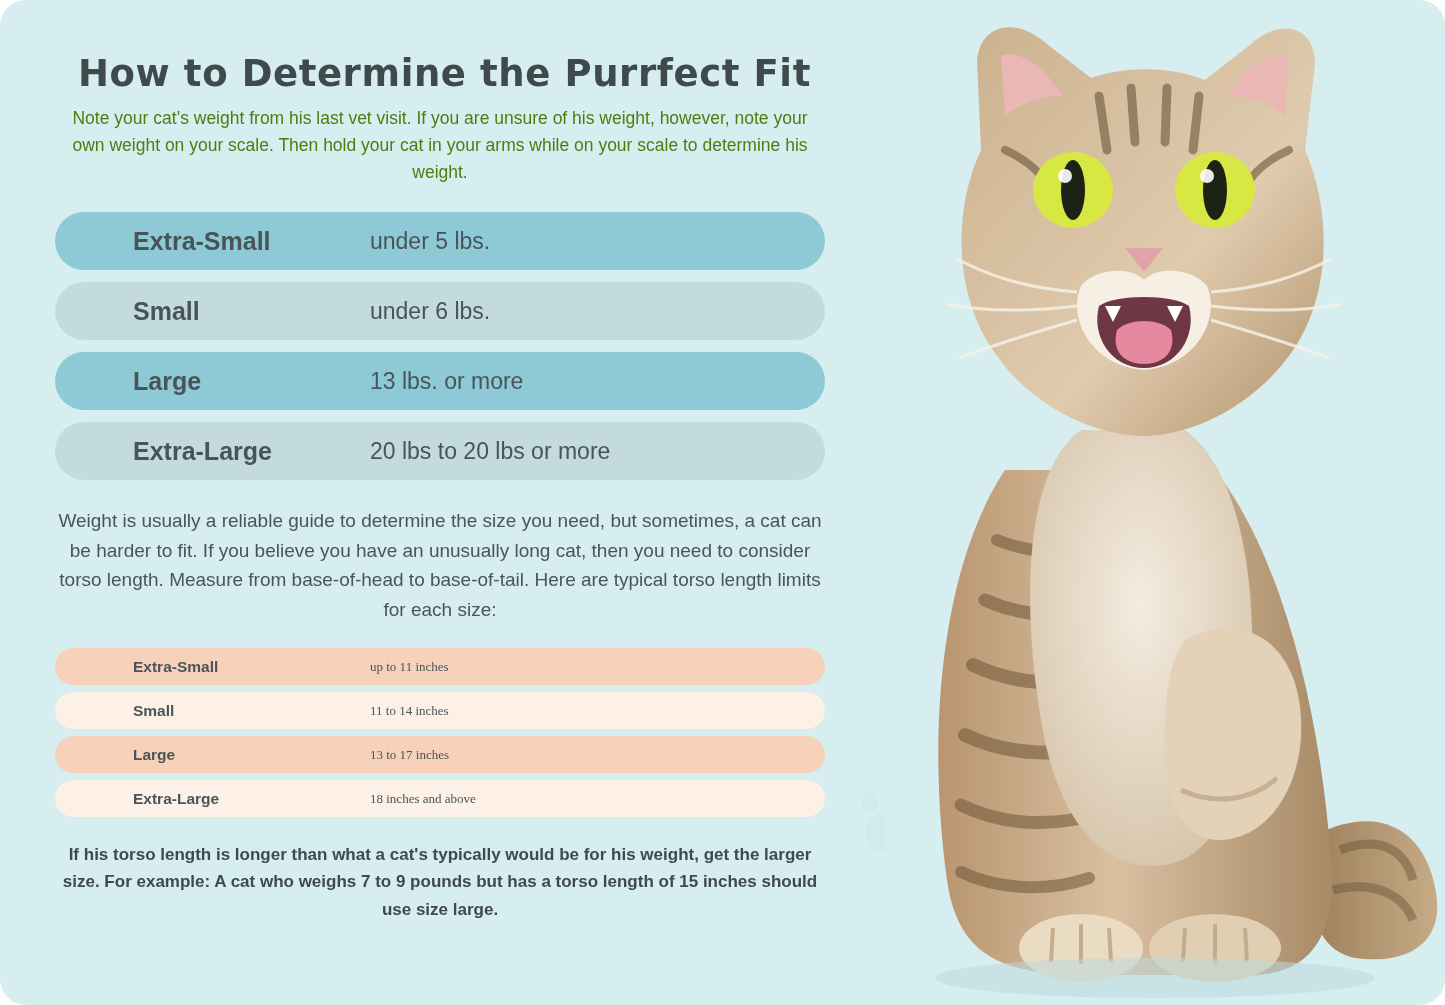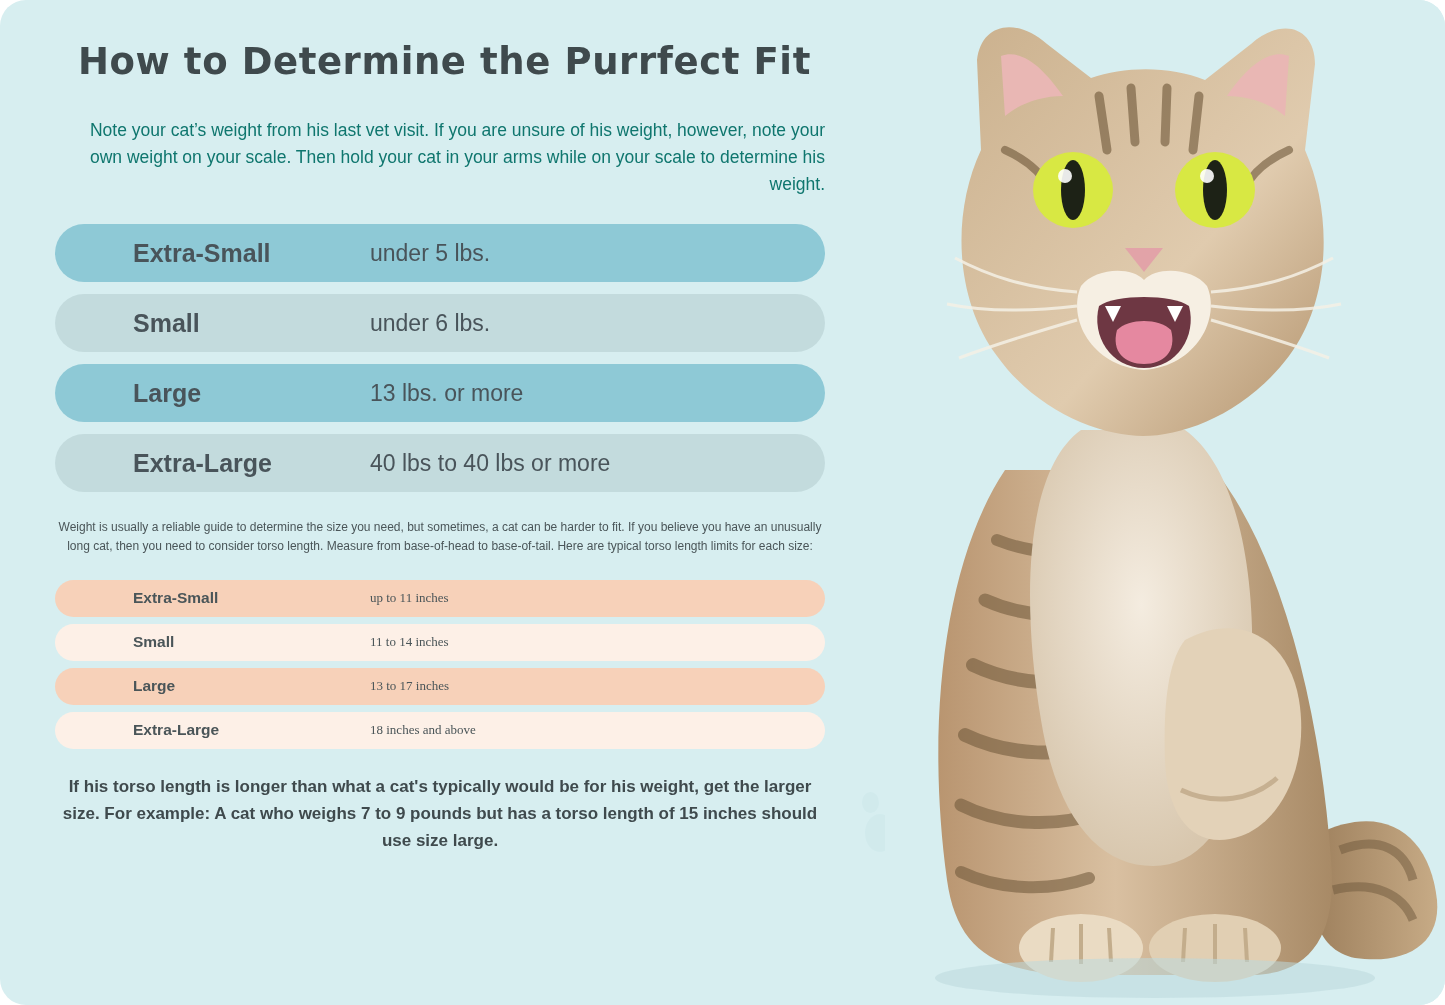--- a/index.html
+++ b/index.html
@@ -51,37 +51,37 @@
     left: 0;
     top: 0;
     width: 880px;
     height: 1005px;
     padding: 0 40px;
     box-sizing: border-box;
   }
 
   .title {
     margin: 0;
-    padding-top: 40px;
+    padding-top: 52px;
     padding-left: 38px;
     font-family: "DejaVu Sans", sans-serif;
     font-size: 37px;
     font-weight: bold;
     letter-spacing: 0.6px;
     color: #3f4a4d;
     white-space: nowrap;
   }
 
   .intro {
-    margin: 34px auto 0 auto;
+    margin: 10px auto 0 auto;
     width: 770px;
-    text-align: right;
+    text-align: center;
     font-size: 17.5px;
     line-height: 1.55;
-    color: #0f766e;
+    color: #4d7c0f;
   }
 
   
   .weight-table {
     margin: 26px auto 0 auto;
     width: 770px;
   }
   .w-row {
     display: flex;
     align-items: center;
@@ -103,21 +103,21 @@
   .w-value {
     font-size: 23px;
     color: #49545a;
     text-align: right;
   }
 
   .midtext {
     margin: 26px auto 0 auto;
     width: 770px;
     text-align: center;
-    font-size: 12px;
+    font-size: 19px;
     line-height: 1.55;
     color: #4a5558;
   }
 
   
   .torso-table {
     margin: 24px auto 0 auto;
     width: 770px;
   }
   .t-row {
@@ -293,21 +293,21 @@
       <div class="w-row shade-light">
         <div class="w-label">Small</div>
         <div class="w-value">under 6 lbs.</div>
       </div>
       <div class="w-row shade-dark">
         <div class="w-label">Large</div>
         <div class="w-value">13 lbs. or more</div>
       </div>
       <div class="w-row shade-light">
         <div class="w-label">Extra-Large</div>
-        <div class="w-value">40 lbs to 40 lbs or more</div>
+        <div class="w-value">20 lbs to 20 lbs or more</div>
       </div>
     </div>
 
     <p class="midtext">Weight is usually a reliable guide to determine the size you need, but sometimes, a cat can be harder to fit. If you believe you have an unusually long cat, then you need to consider torso length. Measure from base-of-head to base-of-tail. Here are typical torso length limits for each size:</p>
 
     <div class="torso-table">
       <div class="t-row shade-dark">
         <div class="t-label">Extra-Small</div>
         <div class="t-value">up to 11 inches</div>
       </div>

